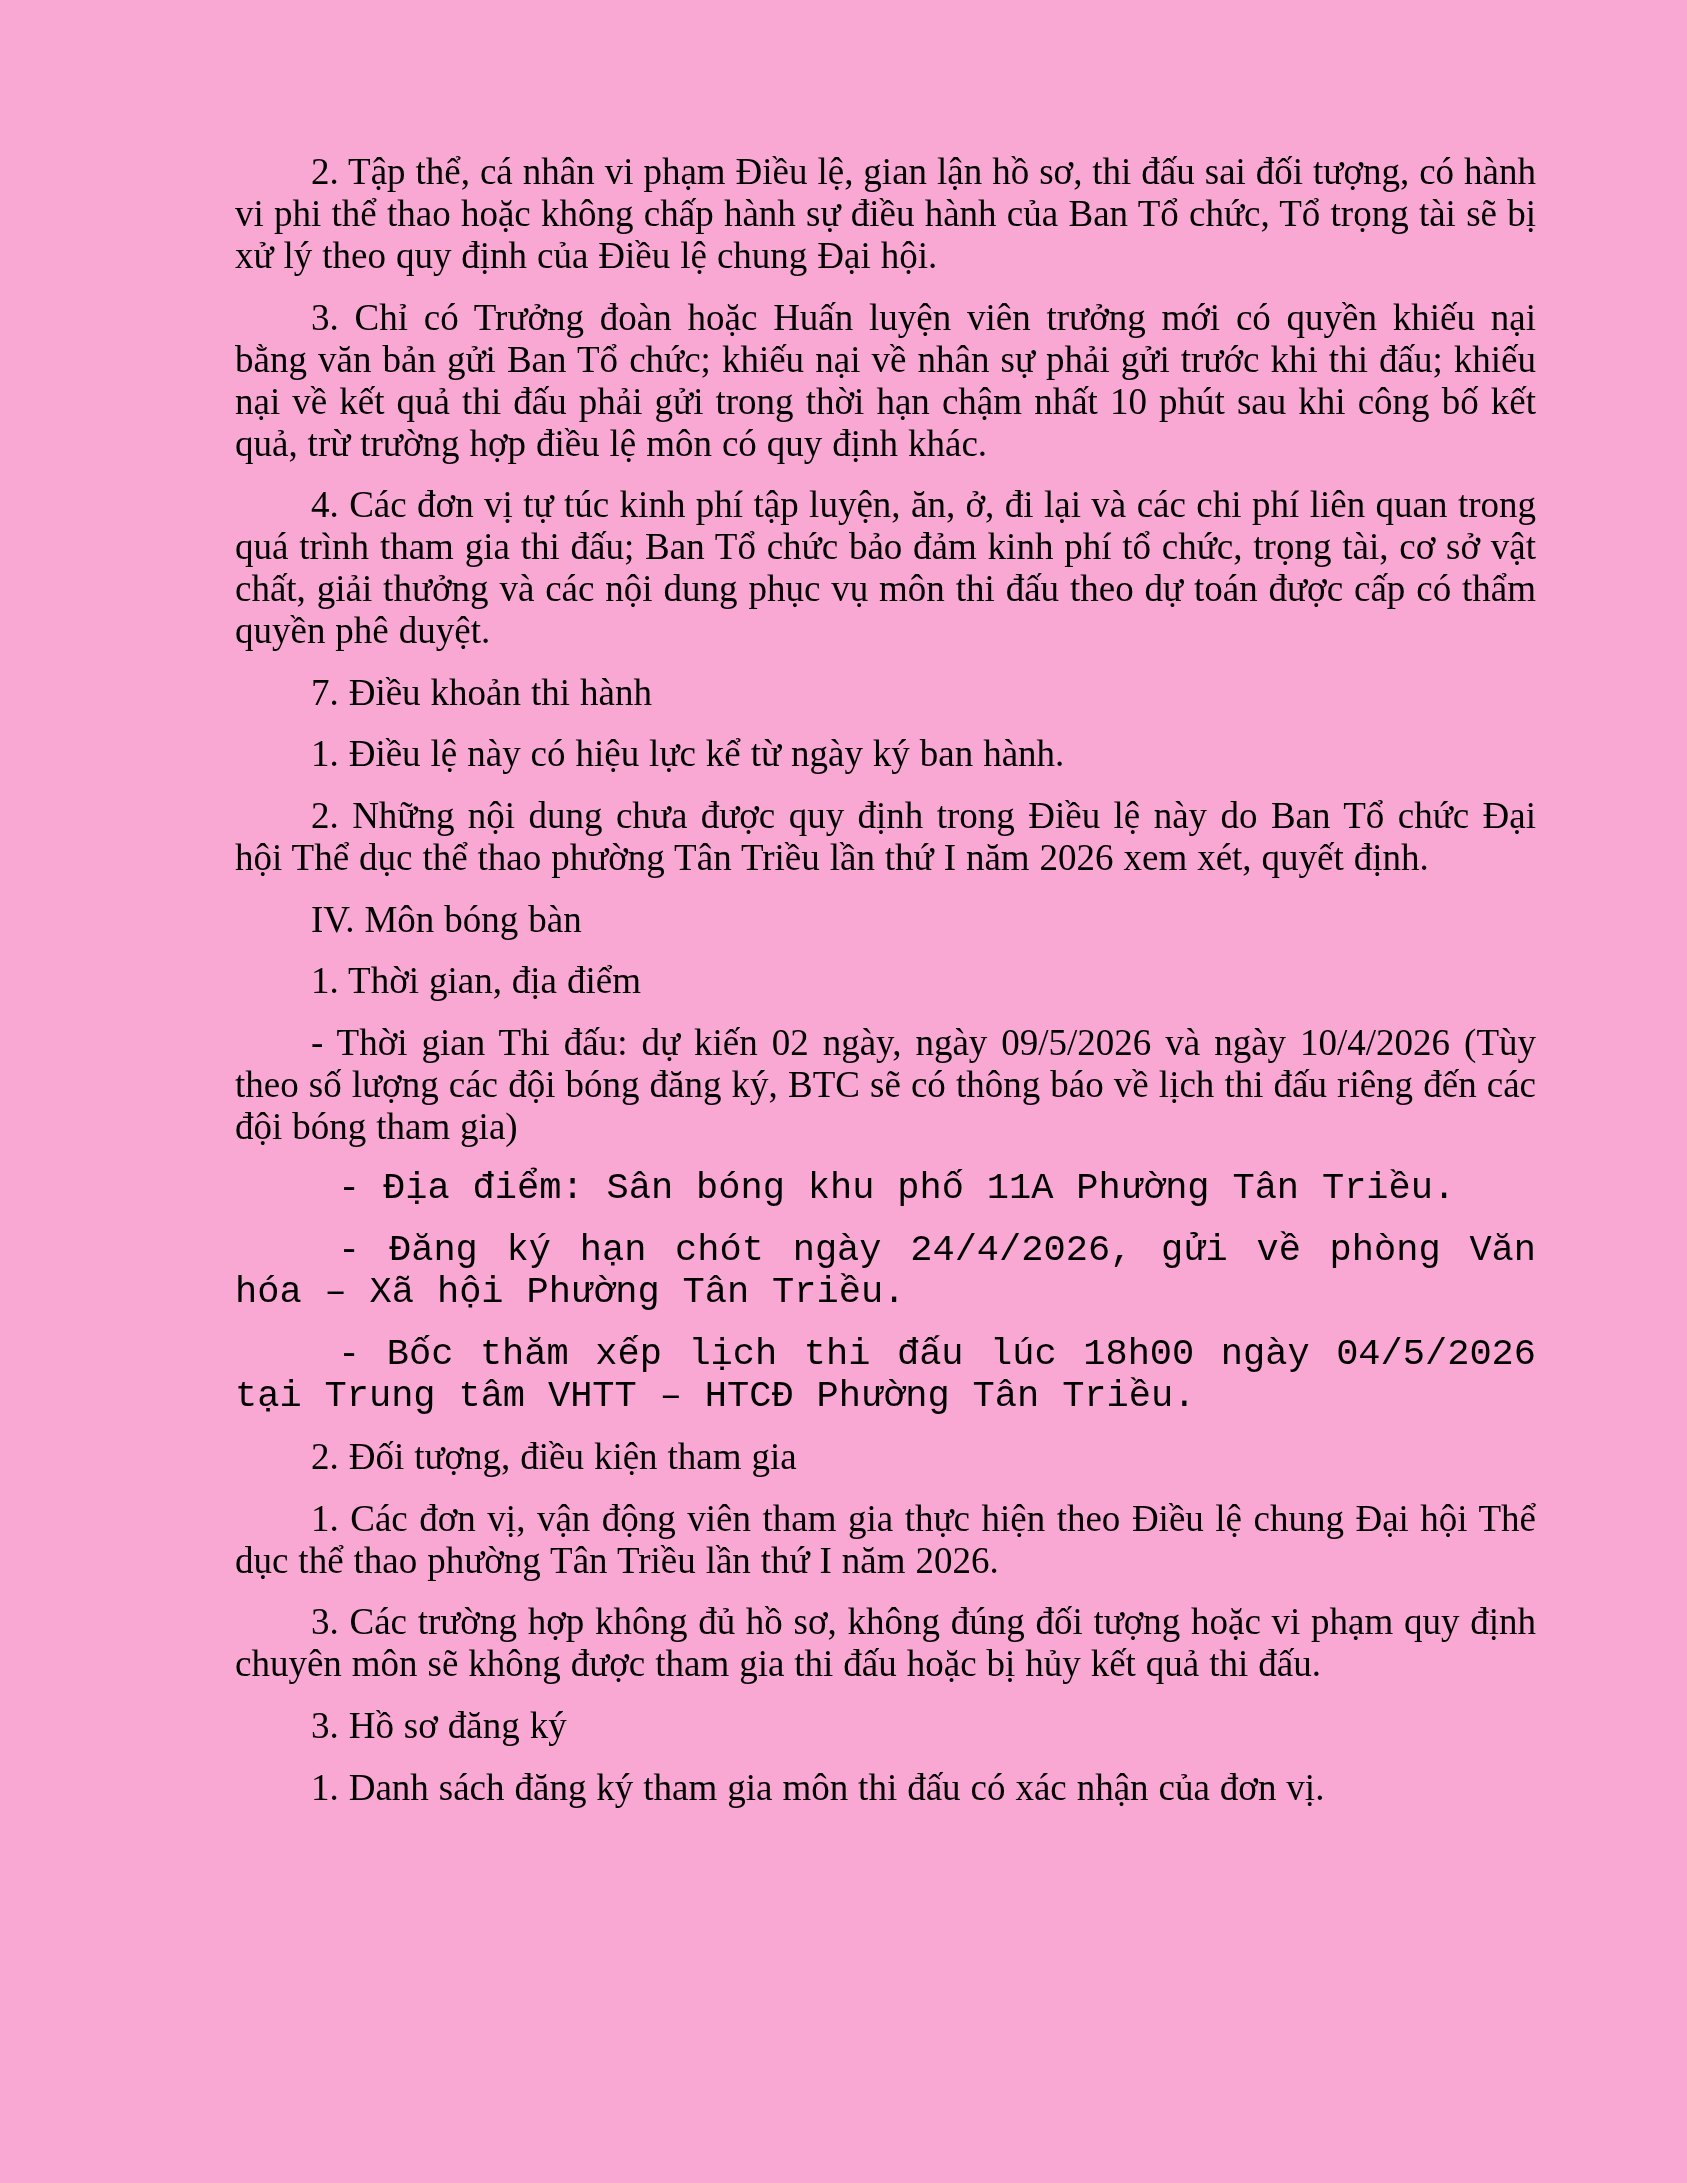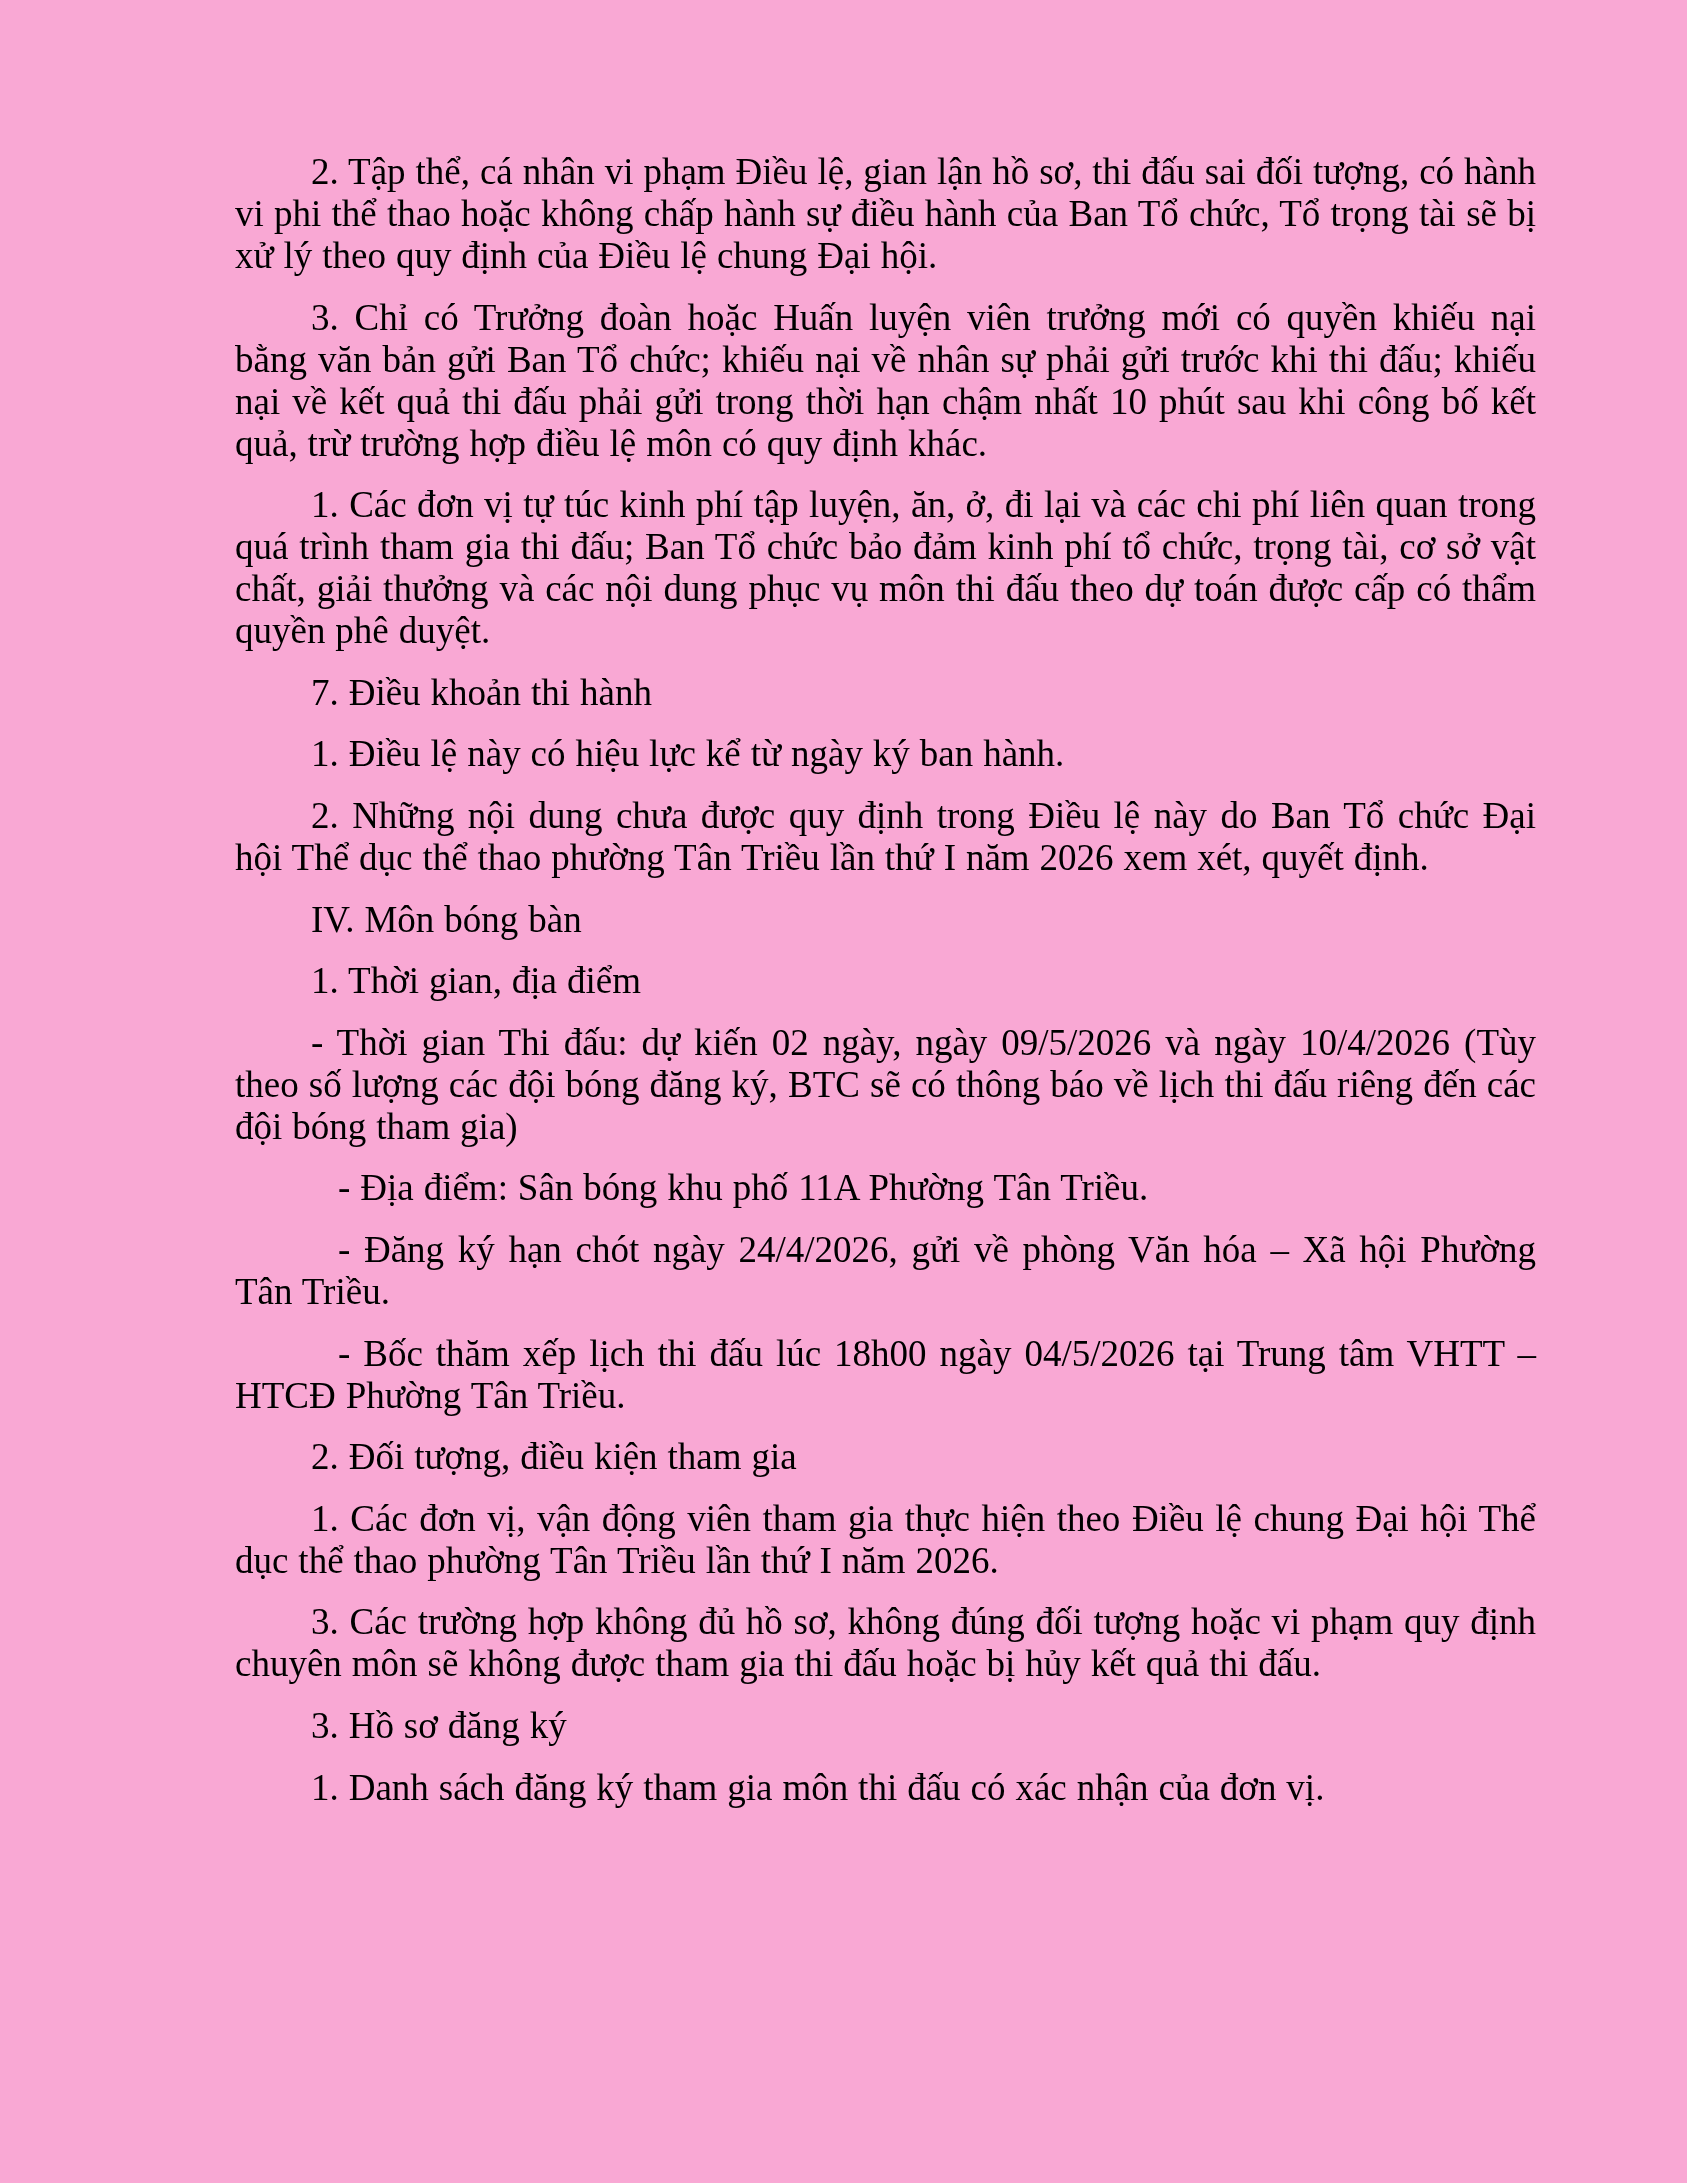--- a/index.html
+++ b/index.html
@@ -30,30 +30,31 @@
     text-justify: inter-word;
     text-indent: 76px;
     word-spacing: 0.7px;
   }
   .content p.heading {
     font-weight: normal;
     text-align: left;
   }
   .content p.dash {
     text-indent: 103px;
+    font-family: Liberation Mono, monospace;
   }
 </style>
 </head>
 <body>
 
 <div class="page">
   <div class="content">
     <p class="body">2. Tập thể, cá nhân vi phạm Điều lệ, gian lận hồ sơ, thi đấu sai đối tượng, có hành vi phi thể thao hoặc không chấp hành sự điều hành của Ban Tổ chức, Tổ trọng tài sẽ bị xử lý theo quy định của Điều lệ chung Đại hội.</p>
     <p class="body">3. Chỉ có Trưởng đoàn hoặc Huấn luyện viên trưởng mới có quyền khiếu nại bằng văn bản gửi Ban Tổ chức; khiếu nại về nhân sự phải gửi trước khi thi đấu; khiếu nại về kết quả thi đấu phải gửi trong thời hạn chậm nhất 10 phút sau khi công bố kết quả, trừ trường hợp điều lệ môn có quy định khác.</p>
-    <p class="body">1. Các đơn vị tự túc kinh phí tập luyện, ăn, ở, đi lại và các chi phí liên quan trong quá trình tham gia thi đấu; Ban Tổ chức bảo đảm kinh phí tổ chức, trọng tài, cơ sở vật chất, giải thưởng và các nội dung phục vụ môn thi đấu theo dự toán được cấp có thẩm quyền phê duyệt.</p>
+    <p class="body">4. Các đơn vị tự túc kinh phí tập luyện, ăn, ở, đi lại và các chi phí liên quan trong quá trình tham gia thi đấu; Ban Tổ chức bảo đảm kinh phí tổ chức, trọng tài, cơ sở vật chất, giải thưởng và các nội dung phục vụ môn thi đấu theo dự toán được cấp có thẩm quyền phê duyệt.</p>
     <p class="heading">7. Điều khoản thi hành</p>
     <p class="body">1. Điều lệ này có hiệu lực kể từ ngày ký ban hành.</p>
     <p class="body">2. Những nội dung chưa được quy định trong Điều lệ này do Ban Tổ chức Đại hội Thể dục thể thao phường Tân Triều lần thứ I năm 2026 xem xét, quyết định.</p>
     <p class="heading">IV. Môn bóng bàn</p>
     <p class="heading">1. Thời gian, địa điểm</p>
     <p class="body">- Thời gian Thi đấu: dự kiến 02 ngày, ngày 09/5/2026 và ngày 10/4/2026 (Tùy theo số lượng các đội bóng đăng ký, BTC sẽ có thông báo về lịch thi đấu riêng đến các đội bóng tham gia)</p>
     <p class="dash">- Địa điểm: Sân bóng khu phố 11A Phường Tân Triều.</p>
     <p class="dash">- Đăng ký hạn chót ngày 24/4/2026, gửi về phòng Văn hóa – Xã hội Phường Tân Triều.</p>
     <p class="dash">- Bốc thăm xếp lịch thi đấu lúc 18h00 ngày 04/5/2026 tại Trung tâm VHTT – HTCĐ Phường Tân Triều.</p>
     <p class="heading">2. Đối tượng, điều kiện tham gia</p>

